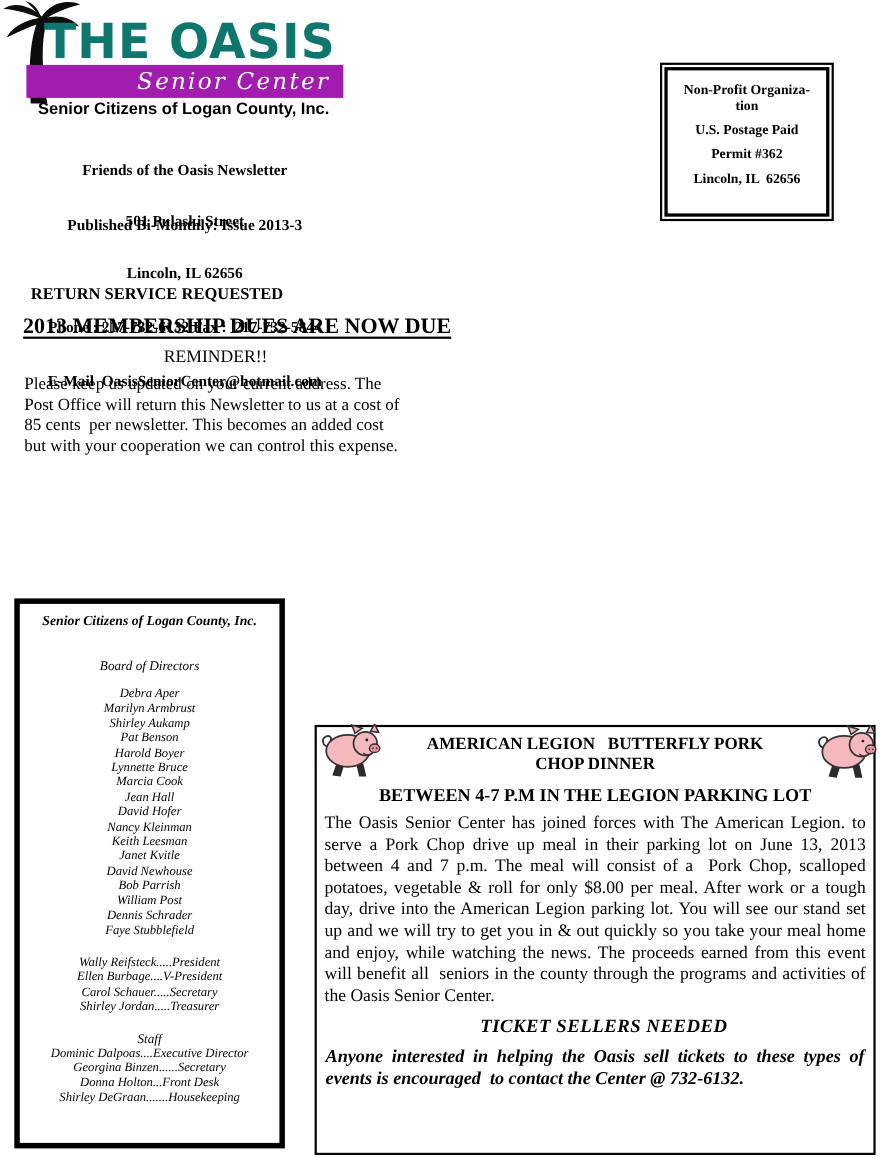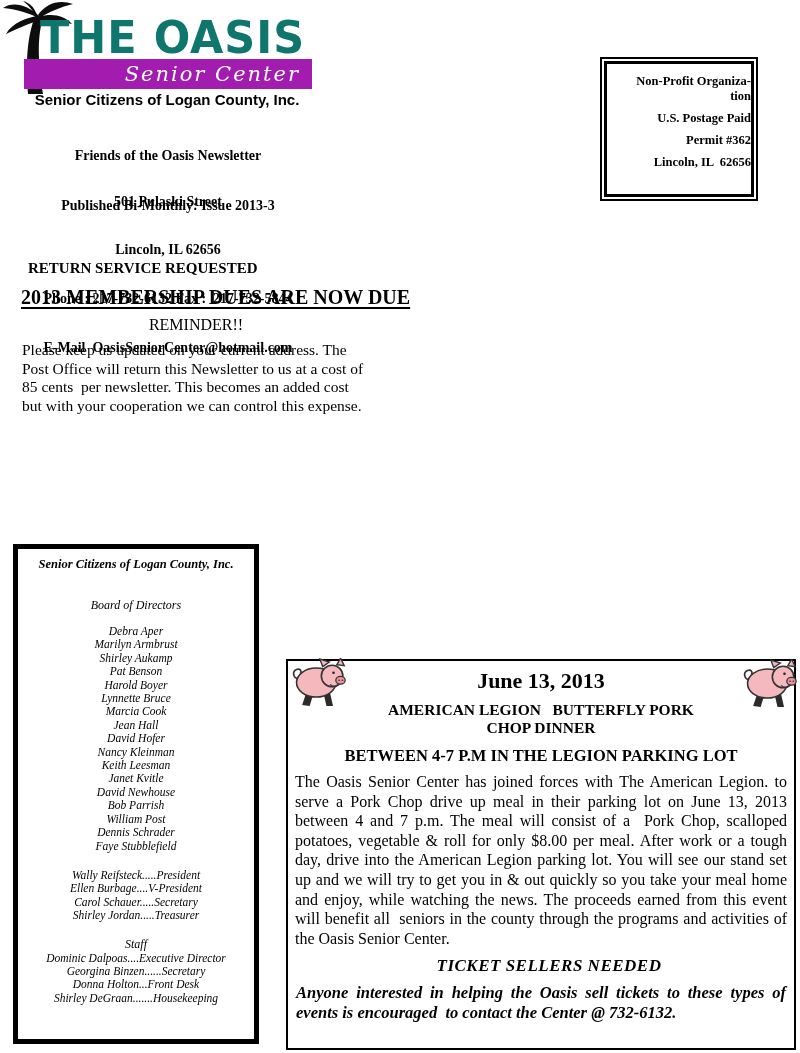--- a/index.html
+++ b/index.html
@@ -39,21 +39,21 @@
     position:absolute; left:20px; top:161px; width:296px; text-align:center;
     font-weight:bold; font-size:14px; line-height:16.3px; white-space:pre-wrap;
   }
 
   
   .postage-box {
     position:absolute; left:600px; top:57px; width:158px; height:144px;
     border:2px solid #000; padding:2px; background:#fff;
   }
   .postage-inner {
-    width:100%; height:100%; border:3px solid #000; text-align:right;
+    width:100%; height:100%; border:3px solid #000; text-align:center;
     font-weight:bold; font-size:12.5px; padding-top:10px;
   }
   .postage-org { line-height:15px; margin-bottom:7px; }
   .postage-line { line-height:15px; margin-bottom:7px; white-space:pre-wrap; }
 
   
   .return-service { position:absolute; left:28px; top:260px; font-weight:bold; font-size:15px; }
   .dues-heading   { position:absolute; left:21px; top:286px; font-weight:bold; font-size:20px; white-space:nowrap; }
   .dues-heading span { text-decoration:underline; text-decoration-thickness:2px; text-underline-offset:3px; }
   .reminder  { position:absolute; left:22px; top:316px; width:348px; text-align:center; font-size:16px; }
@@ -211,21 +211,20 @@
       <path d="M35 9 L32 1 L42 4 Z" fill="var(--pig-pink)" stroke="#333" stroke-width="1.5"></path>
       <path d="M50 7 L54 0 L58 8 Z" fill="var(--pig-pink)" stroke="#333" stroke-width="1.5"></path>
       <circle cx="45" cy="19" r="11.5" fill="var(--pig-pink)" stroke="#333" stroke-width="1.7"></circle>
       <circle cx="46.5" cy="15.5" r="1.4" fill="#222"></circle>
       <ellipse cx="54" cy="23.5" rx="5" ry="4.2" fill="var(--pig-snout)" stroke="#333" stroke-width="1.4"></ellipse>
       <circle cx="52.5" cy="23.5" r="0.9" fill="#5c2e33"></circle>
       <circle cx="56" cy="23.5" r="0.9" fill="#5c2e33"></circle>
       <path d="M43 28 Q46 31 50 30" fill="none" stroke="#333" stroke-width="1.2"></path>
     </svg>
 
-    <div class="event-date">June 13, 2013</div>
     <div class="event-title first">AMERICAN LEGION   BUTTERFLY PORK</div>
     <div class="event-title">CHOP DINNER</div>
     <div class="event-subtitle">BETWEEN 4-7 P.M IN THE LEGION PARKING LOT</div>
     <div class="event-body">The Oasis Senior Center has joined forces with The American Legion. to serve a Pork Chop drive up meal in their parking lot on June 13, 2013 between 4 and 7 p.m. The meal will consist of a  Pork Chop, scalloped potatoes, vegetable &amp; roll for only $8.00 per meal. After work or a tough day, drive into the American Legion parking lot. You will see our stand set up and we will try to get you in &amp; out quickly so you take your meal home and enjoy, while watching the news. The proceeds earned from this event will benefit all  seniors in the county through the programs and activities of the Oasis Senior Center.</div>
     <div class="ticket-heading">TICKET SELLERS NEEDED</div>
     <div class="ticket-note">Anyone interested in helping the Oasis sell tickets to these types of events is encouraged  to contact the Center @ 732-6132.</div>
   </div>
 
 </div>
 

